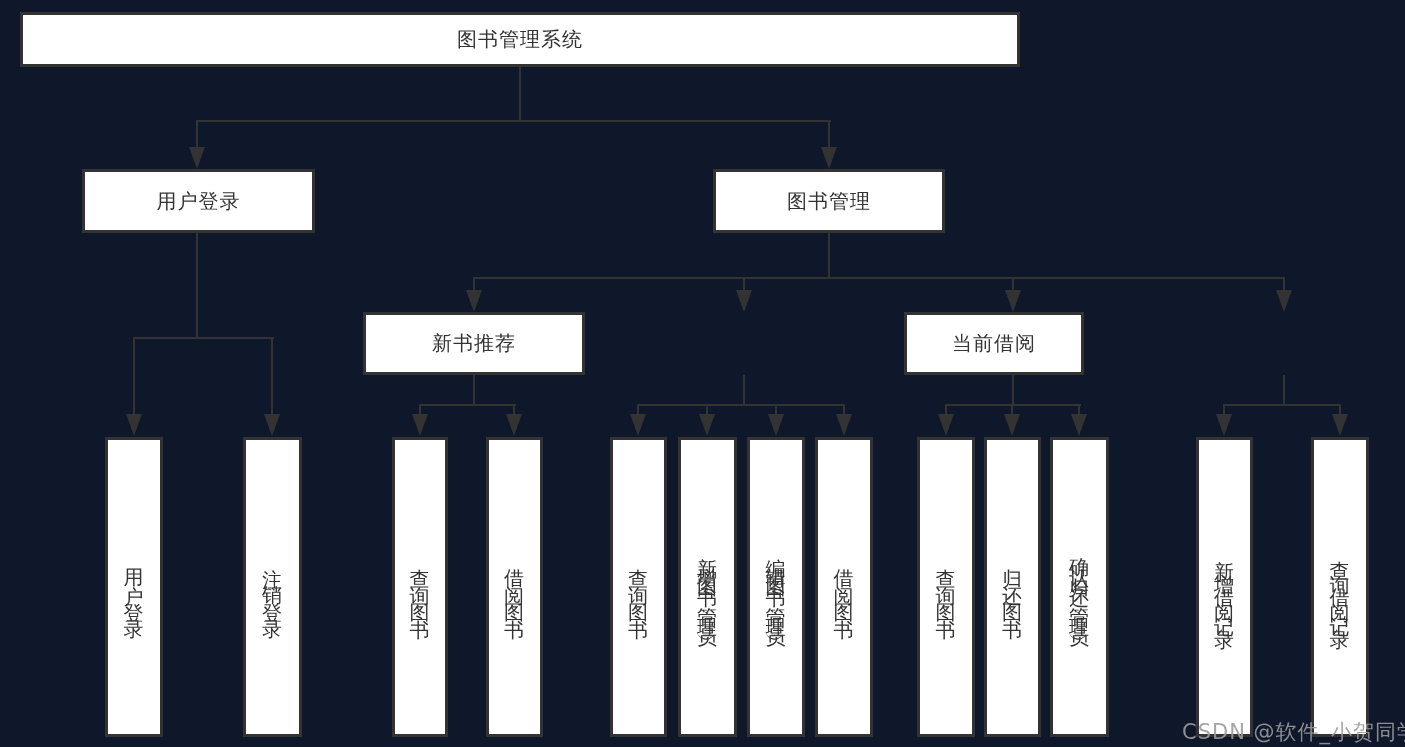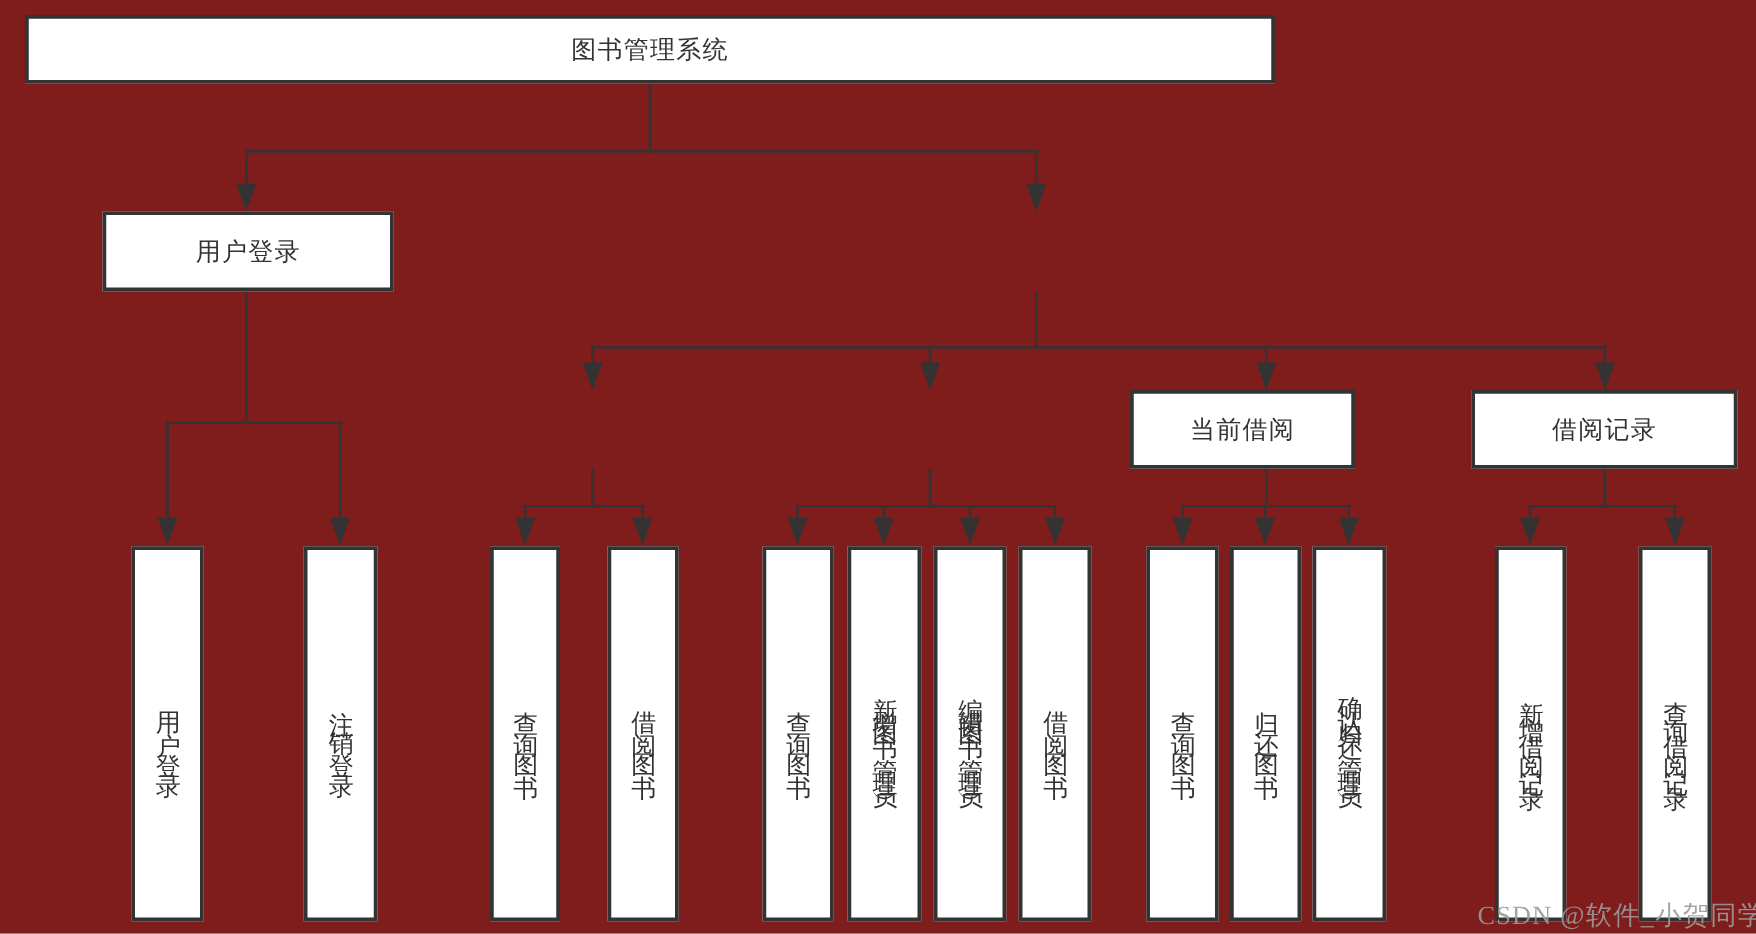--- a/index.html
+++ b/index.html
@@ -5,24 +5,23 @@
   html, body {
     margin: 0;
     padding: 0;
     background: #ffffff;
     font-family: "DejaVu Sans", sans-serif;
   }
   .stage {
     position: relative;
     width: 1405px;
     height: 747px;
-    background: #7f1d1d;
+    background: #0f172a;
     overflow: hidden;
     color: #333333;
-    font-family: Liberation Serif, serif;
   }
   .node {
     position: absolute;
     box-sizing: border-box;
     border: 3px solid #333333;
     background: #ffffff;
     display: flex;
     align-items: center;
     justify-content: center;
     font-size: 20px;
@@ -142,26 +141,27 @@
   <div class="hline" style="left:1223px; top:404px; width:118px;"></div>
   <div class="vline" style="left:1223px; top:404px; height:14px;"></div>
   <div class="vline" style="left:1339px; top:404px; height:14px;"></div>
   <div class="arrow" style="left:1216px; top:414px;"></div>
   <div class="arrow" style="left:1332px; top:414px;"></div>
 
   <div class="node" style="left:20px; top:12px; width:1000px; height:55px;">图书管理系统</div>
 
   <div class="node" style="left:82px; top:169px; width:233px; height:64px;">用户登录</div>
 
-
+  <div class="node" style="left:713px; top:169px; width:232px; height:64px;">图书管理</div>
+
+  <div class="node" style="left:363px; top:312px; width:222px; height:63px;">新书推荐</div>
 
 
   <div class="node" style="left:904px; top:312px; width:180px; height:63px;">当前借阅</div>
 
-  <div class="node" style="left:1177px; top:312px; width:213px; height:63px;">借阅记录</div>
 
   <div class="leaf ls4" style="left:105px; width:58px;">
       <span>用户登录</span>
     </div>
 
   <div class="leaf ls4" style="left:243px; width:59px;">
       <span>注销登录</span>
     </div>
 
   <div class="leaf ls4" style="left:392px; width:56px;">

